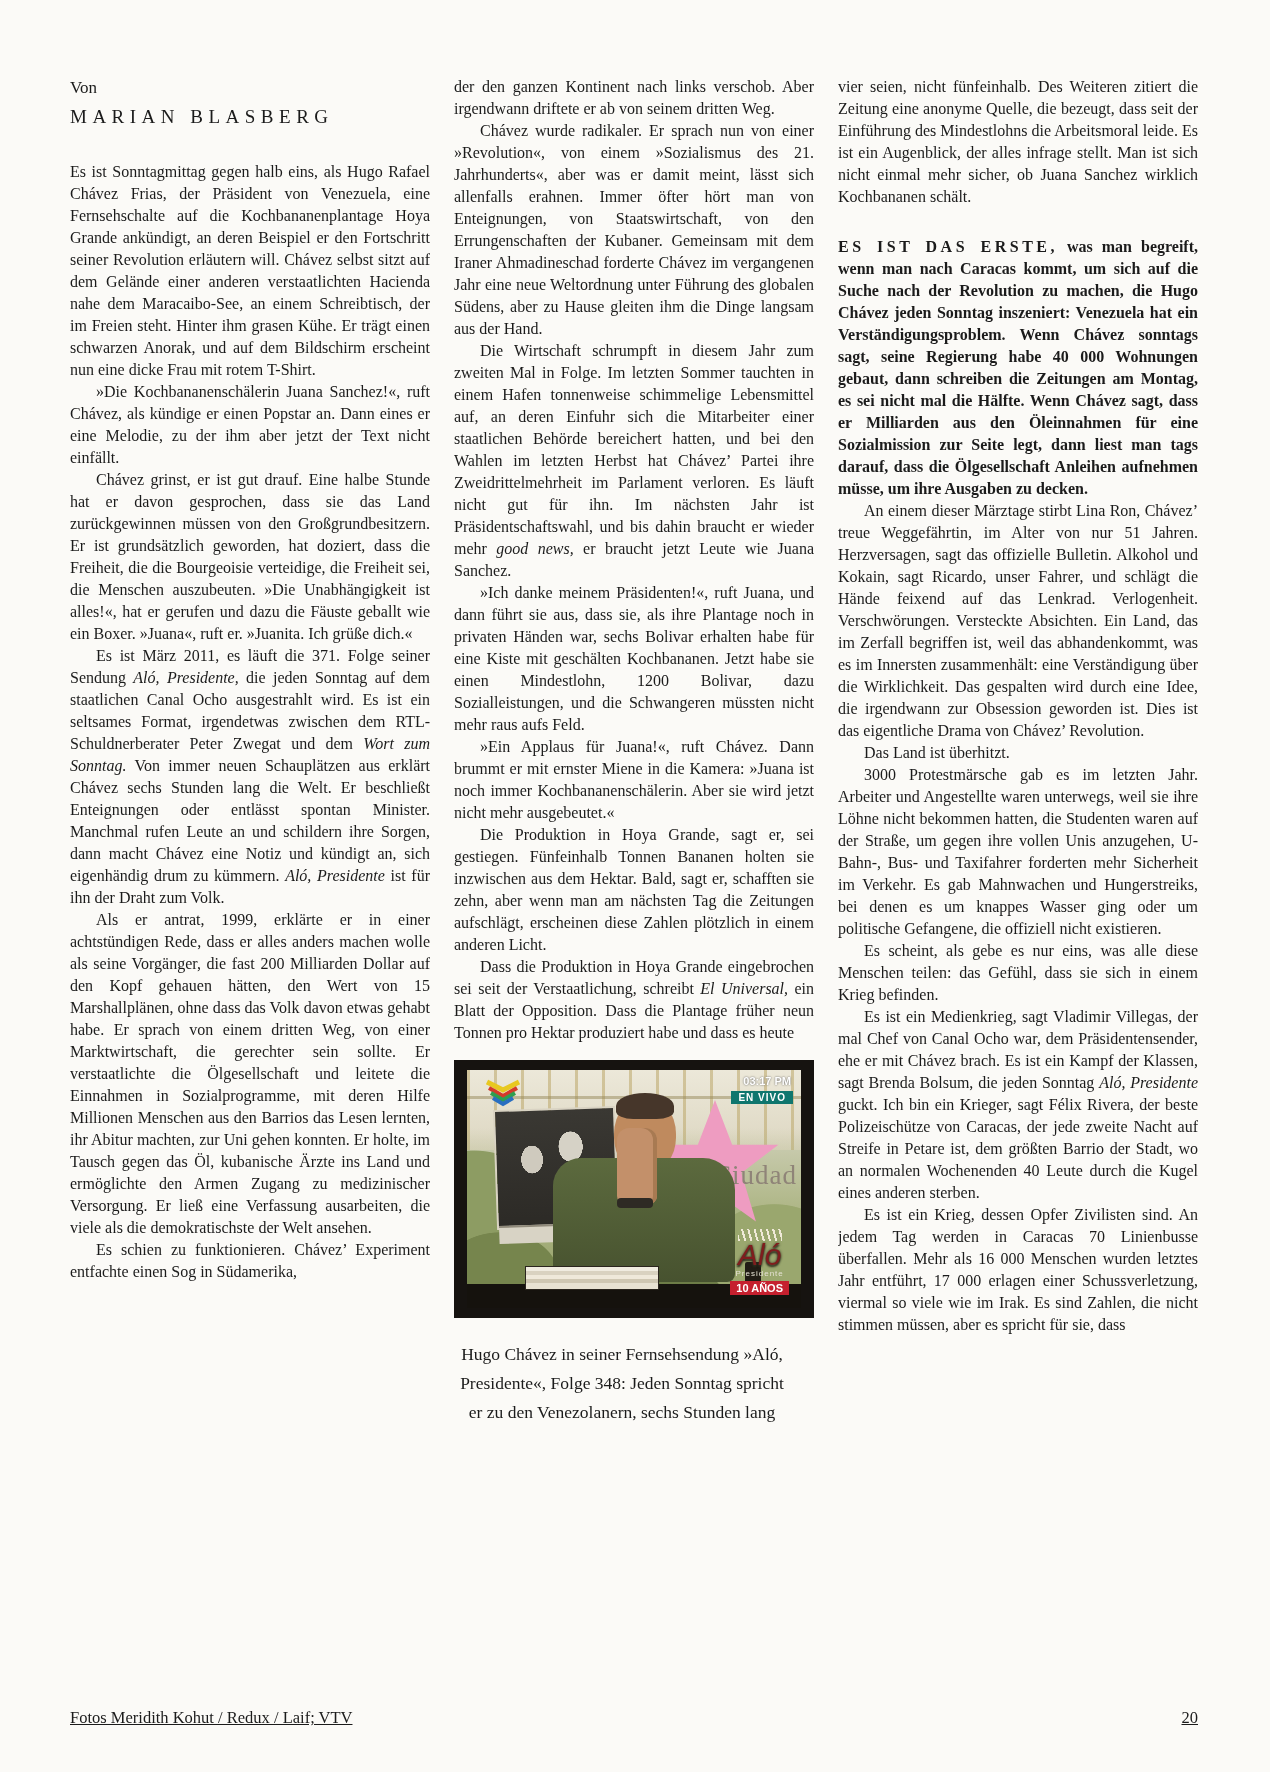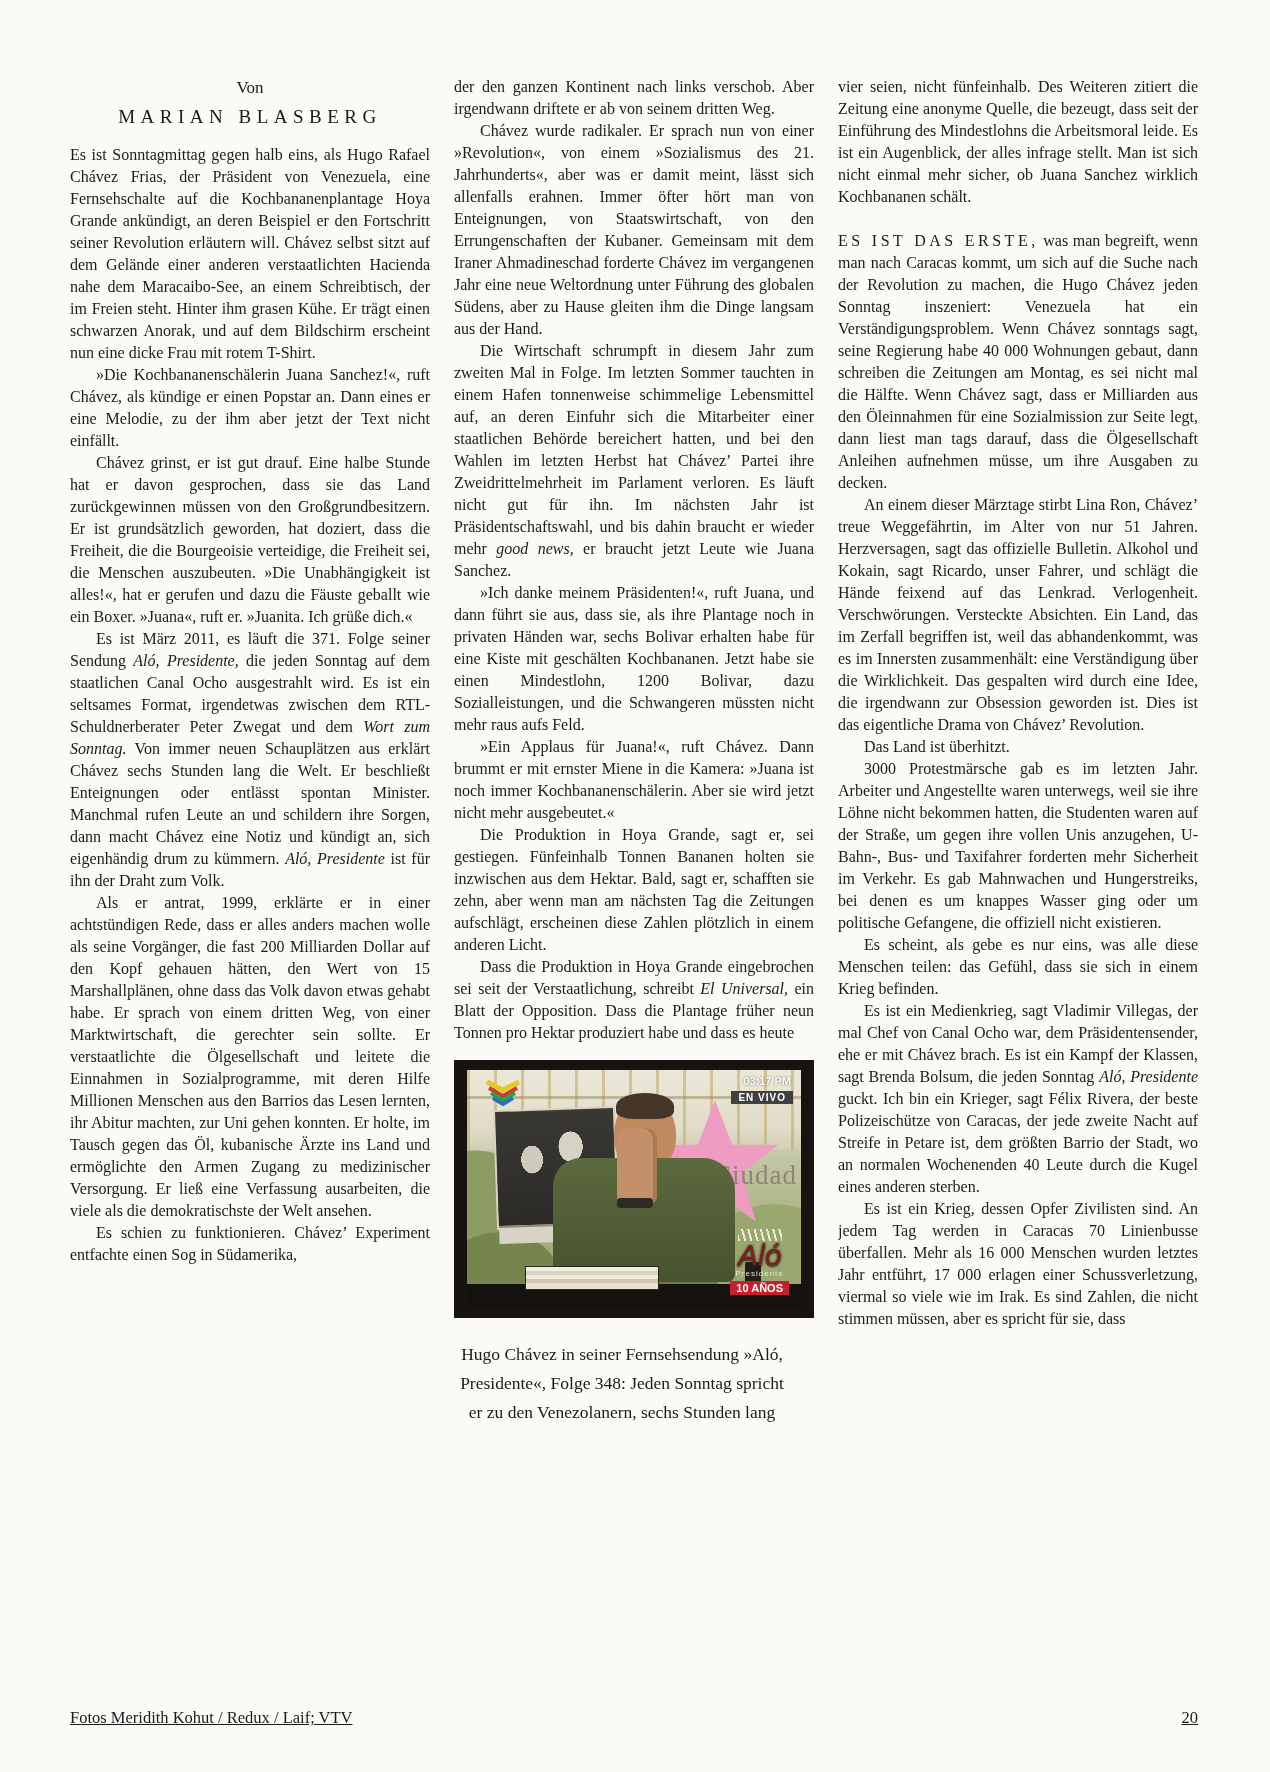--- a/index.html
+++ b/index.html
@@ -1,27 +1,27 @@
 <!DOCTYPE html>
 <html lang="de"><head>
 <meta charset="utf-8">
 <style>
   html,body{margin:0;padding:0;}
   body{width:1270px;height:1772px;background:#fbfaf7;font-family:"Liberation Serif",serif;color:#1b1b1b;}
   .page{box-sizing:border-box;width:1270px;height:1772px;padding:76px 72px 44px 70px;display:flex;flex-direction:column;}
   .columns{display:flex;gap:24px;flex:1 1 auto;min-height:0;}
   .col{width:360px;flex:0 0 360px;overflow:hidden;}
 
-  .byline{margin:2px 0 16px 0;text-align:center;}
+  .byline{margin:2px 0 33px 0;}
   .byline-prefix{font-size:17px;}
   .byline-name{font-size:19px;letter-spacing:5.5px;margin-top:8px;}
 
   p.para{margin:0;text-align:justify;font-size:16px;line-height:22px;}
   p.para.indent{text-indent:26px;}
-  p.para.section-gap{margin-top:22px;}
+  p.para.section-gap{margin-top:28px;font-weight:bold;}
   .seg-i{font-style:italic;}
   .seg-c{letter-spacing:3.5px;}
 
   
   figure.photo-frame{margin:16px 0 0 0;box-sizing:border-box;width:360px;height:258px;
     border:10px solid #161310;border-left-width:13px;border-right-width:13px;
     position:relative;background:#cfd0b8;overflow:hidden;}
   .tv-still{position:absolute;inset:0;}
   .bg-building{position:absolute;top:0;left:0;right:0;height:80px;background:
     repeating-linear-gradient(90deg,rgba(187,166,104,.55) 0 3px,rgba(0,0,0,0) 3px 27px),
@@ -54,21 +54,21 @@
   .ch-hands{position:absolute;left:150px;top:58px;width:40px;height:76px;background:#c3906a;
     border-radius:12px 12px 8px 8px;box-shadow:inset -4px 0 0 #a87a52;}
   .ch-watch{position:absolute;left:150px;top:128px;width:36px;height:10px;background:#2e2a24;border-radius:4px;}
   .desk{position:absolute;left:0;right:0;bottom:0;height:24px;background:#15120d;}
   .books{position:absolute;left:58px;bottom:18px;width:132px;height:22px;border:1px solid #2a251d;
     background:linear-gradient(#f0ece0 0 4px,#d9d2c0 4px 8px,#efe9da 8px 12px,#cfc7b2 12px 16px,#e8e2d2 16px 22px);}
   .cup{position:absolute;right:40px;bottom:20px;width:16px;height:26px;background:#211c15;border-radius:2px;}
   .vtv{position:absolute;left:16px;top:6px;}
   .ts{position:absolute;right:10px;top:5px;color:#fff;font-family:"Liberation Sans",sans-serif;
     font-size:11px;font-weight:bold;text-shadow:0 0 2px #555;}
-  .envivo{position:absolute;right:8px;top:21px;background:#404040;color:#fff;
+  .envivo{position:absolute;right:8px;top:21px;background:#0f766e;color:#fff;
     font-family:"Liberation Sans",sans-serif;font-size:10px;font-weight:bold;padding:1px 7px;letter-spacing:1px;}
   .alo{position:absolute;right:12px;bottom:12px;text-align:center;}
   .alo-brush{width:44px;height:12px;margin:0 auto;
     background:repeating-linear-gradient(75deg,#f0ead8 0 2px,rgba(0,0,0,0) 2px 6px);}
   .alo-word{font-family:"Liberation Sans",sans-serif;font-weight:normal;font-style:italic;font-size:30px;
     line-height:28px;color:#7f1d1d;text-shadow:0 0 3px #3a3a2a,0 2px 2px #2a2a1a;}
   .alo-pres{font-family:"Liberation Sans",sans-serif;font-size:8px;color:#e6e2d4;letter-spacing:1px;}
   .alo-anos{margin-top:2px;background:#c5202e;color:#fff;font-family:"Liberation Sans",sans-serif;
     font-weight:bold;font-size:11px;padding:1px 6px;display:inline-block;}
 

